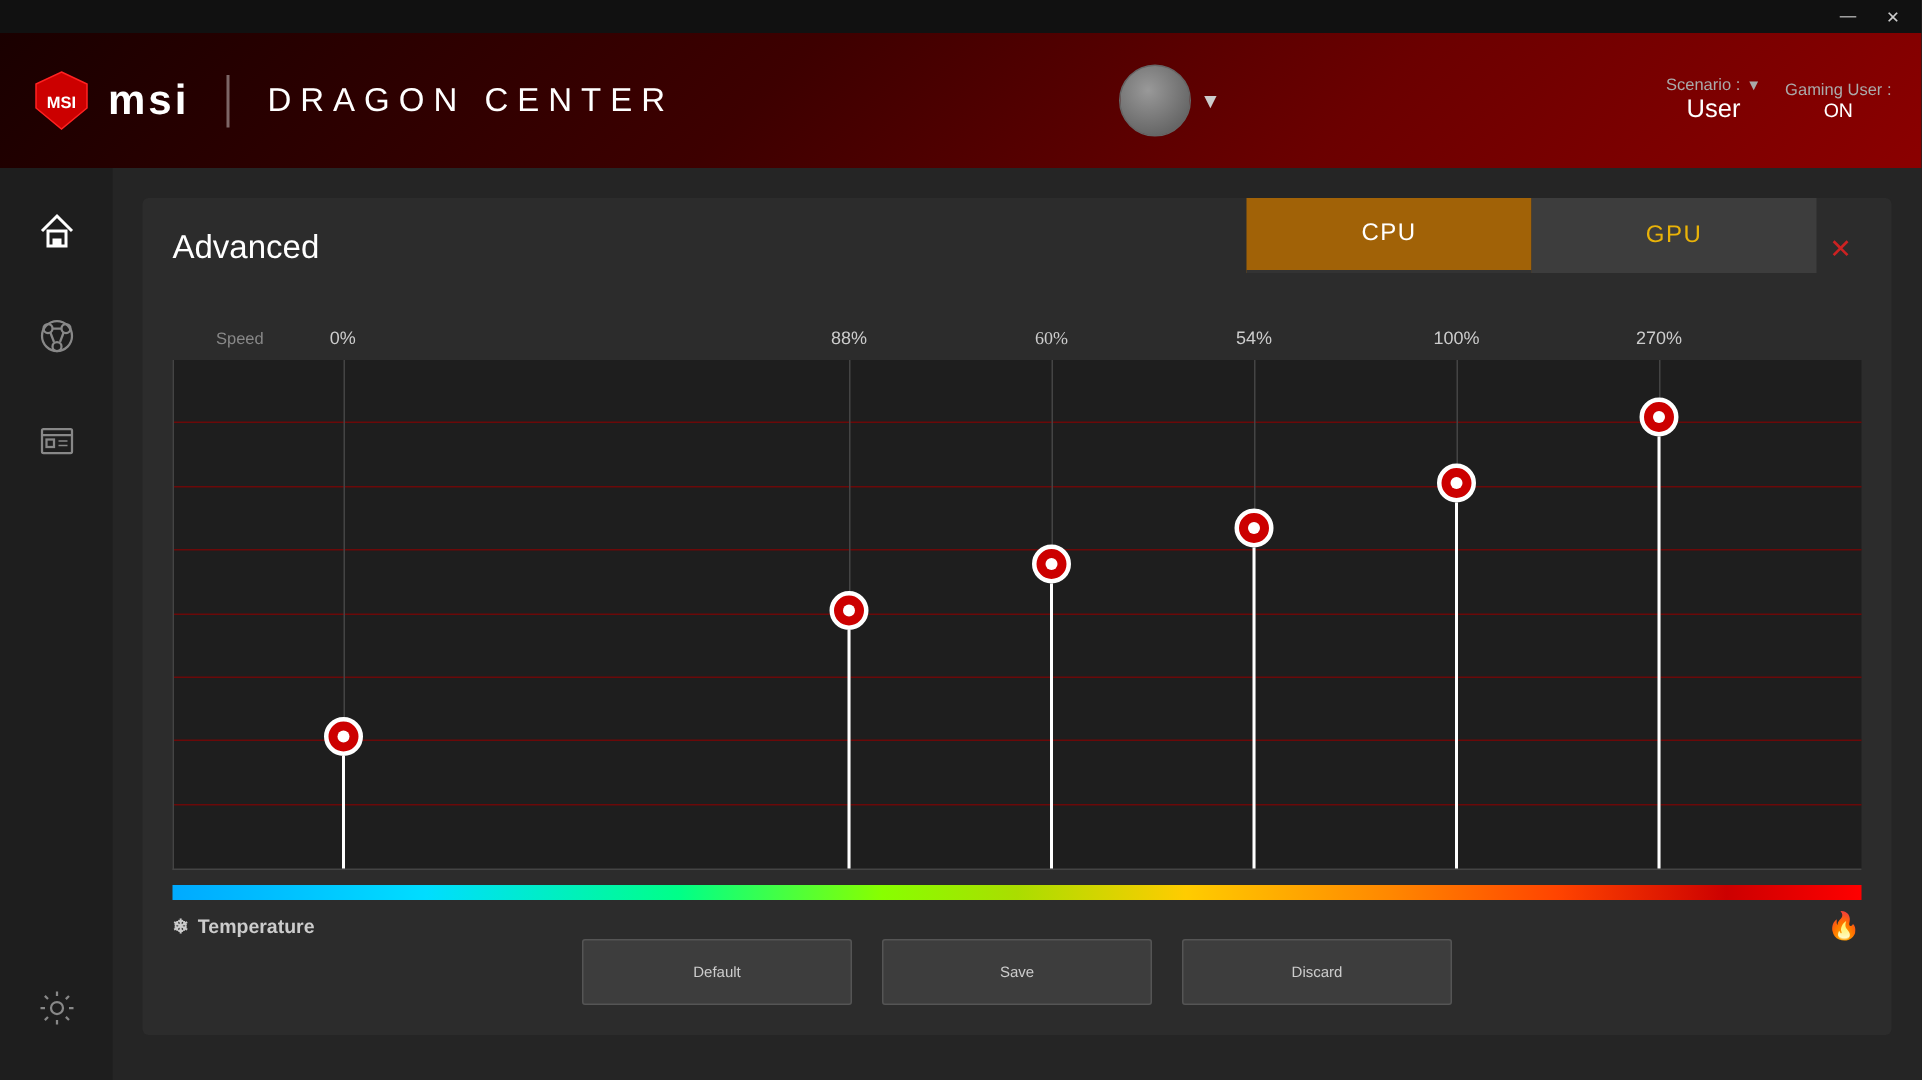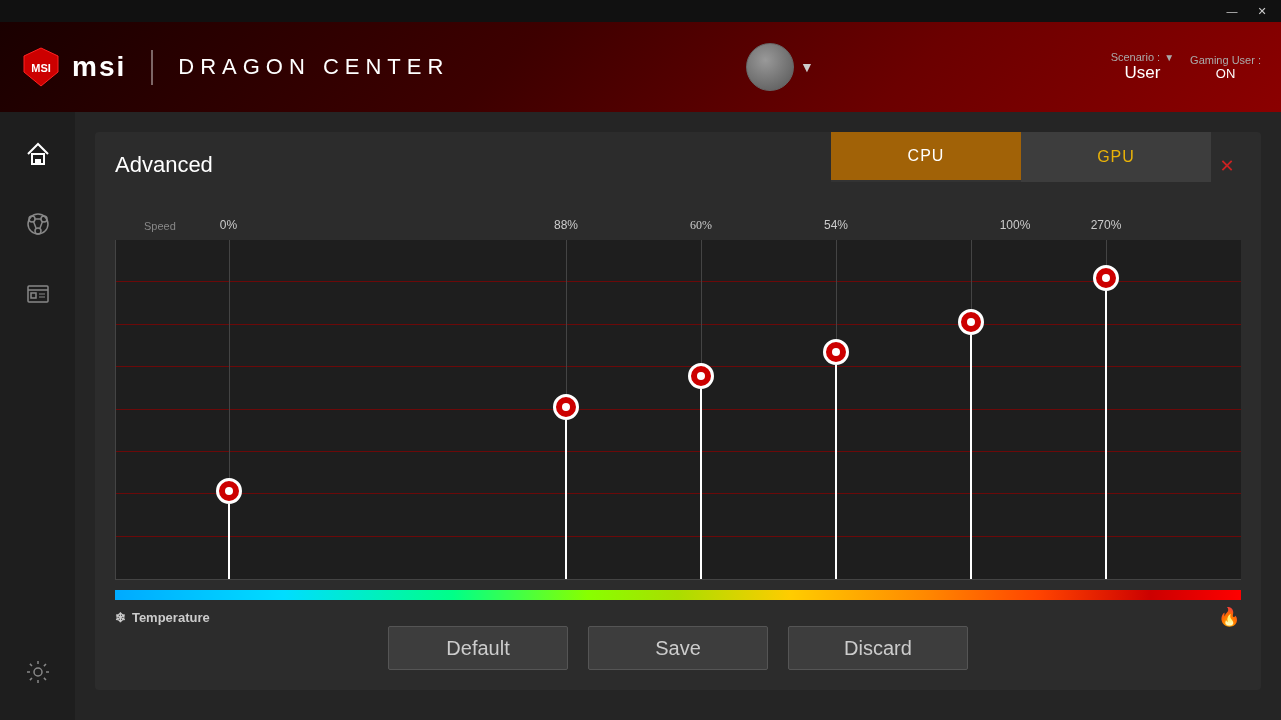--- a/index.html
+++ b/index.html
@@ -315,21 +315,21 @@
       display: flex;
       justify-content: center;
       gap: 20px;
     }
     .action-btn {
       width: 180px;
       height: 44px;
       background: #3d3d3d;
       border: 1px solid #555;
       color: #ccc;
-      font-size: 20px;
+      font-size: 10px;
       cursor: pointer;
       border-radius: 2px;
       transition: background 0.2s;
     }
   </style>
 </head>
 <body>
 
 <div class="title-bar">
   <button class="title-btn">—</button>
@@ -444,21 +444,21 @@
           <div class="grid-line" style="bottom: 87.5%;"></div>
           <div class="col-marker" style="left: 10%;"></div>
           <span class="col-label" style="left: 10%;">0%</span>
           <div class="col-marker" style="left: 40%;"></div>
           <span class="col-label" style="left: 40%;">88%</span>
           <div class="col-marker" style="left: 52%;"></div>
           <span class="col-label" style="left: 52%; font-family: Liberation Serif, serif;">60%</span>
           <div class="col-marker" style="left: 64%;"></div>
           <span class="col-label" style="left: 64%;">54%</span>
           <div class="col-marker" style="left: 76%;"></div>
-          <span class="col-label" style="left: 76%; margin-left: 44px;">100%</span>
+          <span class="col-label" style="left: 76%;">100%</span>
           <div class="col-marker" style="left: 88%;"></div>
           <span class="col-label" style="left: 88%;">270%</span>
           <div style="position: absolute; left: 10%; bottom: 0px; width: 2px; background: rgb(255, 255, 255); height: 22%; transform: translateX(-50%); z-index: 4;"></div>
           <div style="position: absolute; left: 10%; bottom: 22%; transform: translateX(-50%); z-index: 10;">
             <div style="width: 26px; height: 26px; border-radius: 50%; border: 3px solid rgb(255, 255, 255); background: rgb(204, 0, 0); position: relative; display: flex; align-items: center; justify-content: center; z-index: 5; cursor: grab;">
               <div style="width: 8px; height: 8px; border-radius: 50%; background: rgb(255, 255, 255);"></div>
             </div>
           </div>
           <div style="position: absolute; left: 40%; bottom: 0px; width: 2px; background: rgb(255, 255, 255); height: 47%; transform: translateX(-50%); z-index: 4;"></div>
           <div style="position: absolute; left: 40%; bottom: 47%; transform: translateX(-50%); z-index: 10;">

